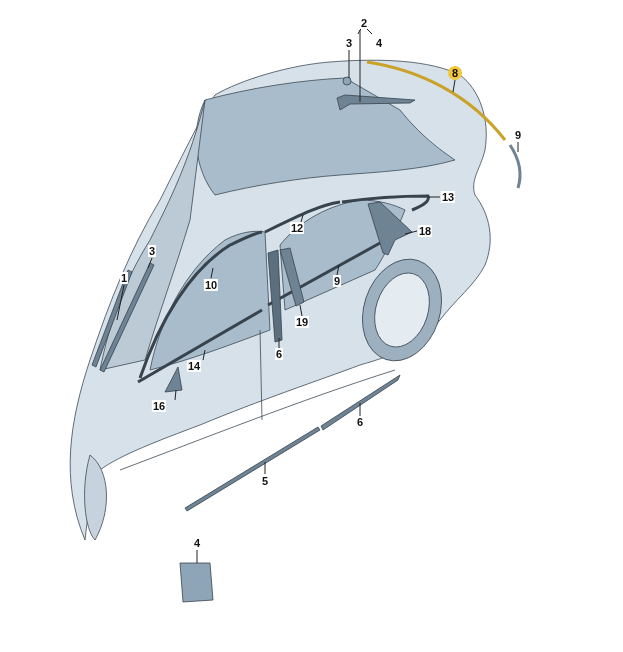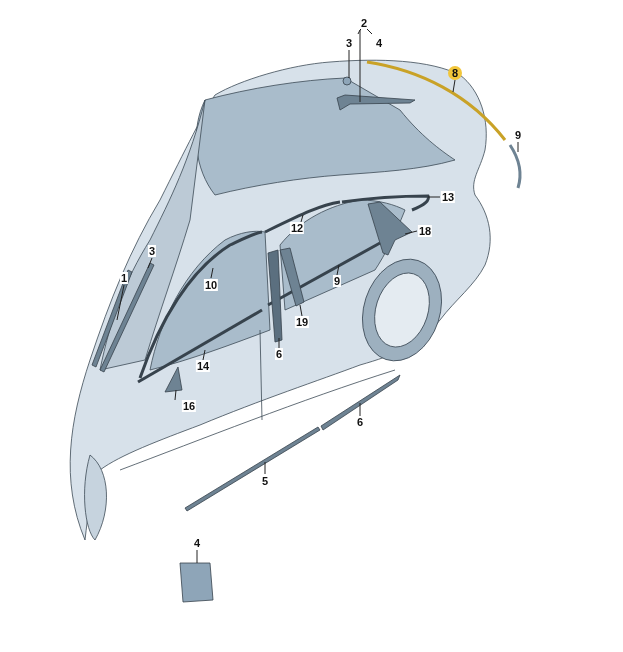--- a/index.html
+++ b/index.html
@@ -85,23 +85,23 @@
     <path d="M197,550 L197,563"></path>
   </g>
 </svg>
 
 <div class="callout" style="left:124px;top:278px">1</div>
 <div class="callout" style="left:152px;top:251px">3</div>
 <div class="callout" style="left:211px;top:285px">10</div>
 <div class="callout" style="left:297px;top:228px">12</div>
 <div class="callout" style="left:448px;top:197px">13</div>
 <div class="callout" style="left:425px;top:231px">18</div>
-<div class="callout" style="left:203px;top:366px">14</div>
+<div class="callout" style="left:194px;top:366px">14</div>
 <div class="callout" style="left:337px;top:281px">9</div>
-<div class="callout" style="left:189px;top:406px">16</div>
+<div class="callout" style="left:159px;top:406px">16</div>
 <div class="callout" style="left:279px;top:354px">6</div>
 <div class="callout" style="left:302px;top:322px">19</div>
 <div class="callout" style="left:364px;top:23px">2</div>
 <div class="callout" style="left:349px;top:43px">3</div>
 <div class="callout" style="left:379px;top:43px">4</div>
 <div class="callout highlight" style="left:455px;top:73px">8</div>
 <div class="callout" style="left:518px;top:135px">9</div>
 <div class="callout" style="left:265px;top:481px">5</div>
 <div class="callout" style="left:360px;top:422px">6</div>
 <div class="callout" style="left:197px;top:543px">4</div>

